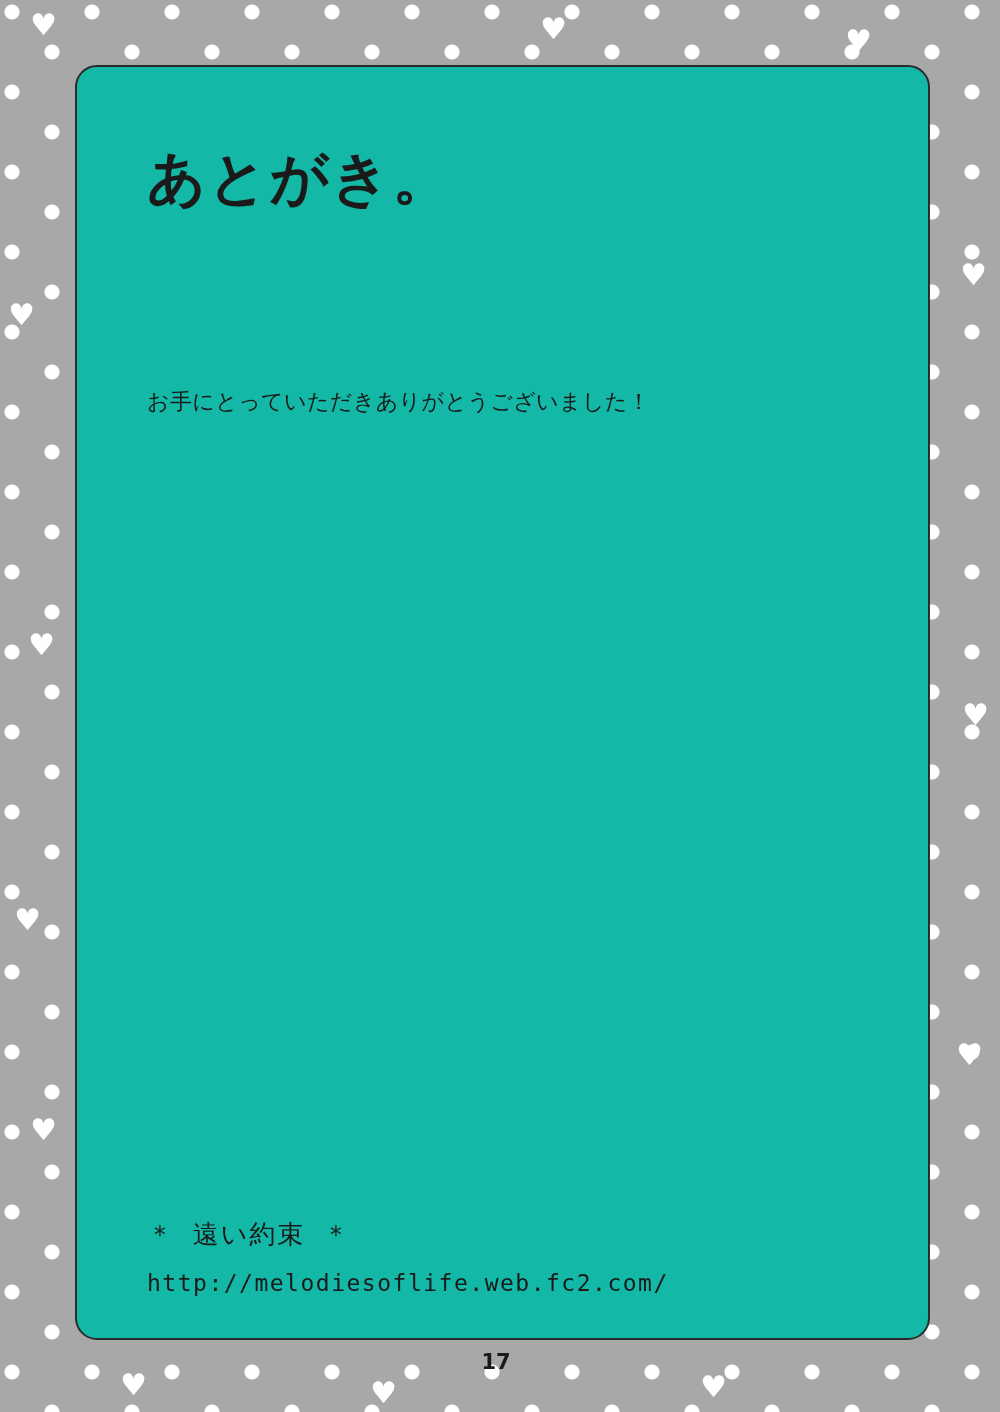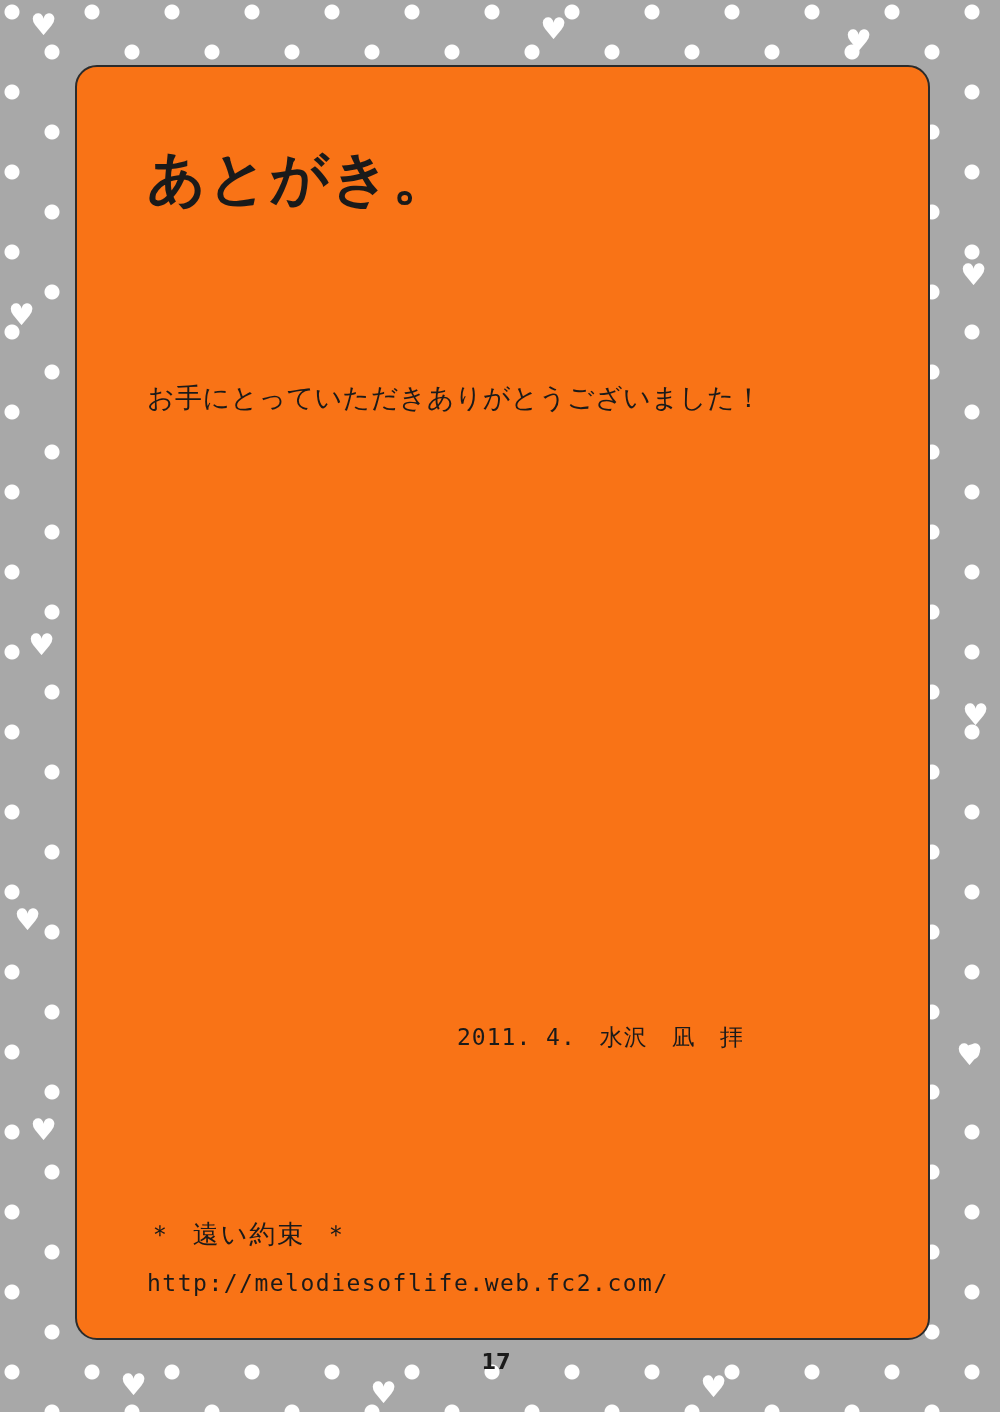--- a/index.html
+++ b/index.html
@@ -39,21 +39,21 @@
     font-family: "DejaVu Sans", sans-serif;
   }
 
   
   .page-card {
     position: absolute;
     left: 75px;
     top: 65px;
     width: 855px;
     height: 1275px;
-    background: #f97316;
+    background: #14b8a6;
     border: 2px solid #2b2b2b;
     border-radius: 22px 22px 22px 22px;
     box-sizing: border-box;
   }
 
   .content {
     position: absolute;
     left: 70px;
     top: 80px;
     right: 40px;
@@ -63,23 +63,23 @@
     font-family: "DejaVu Sans", sans-serif;
     font-size: 58px;
     font-weight: bold;
     color: #1a1a1a;
     letter-spacing: 2px;
     margin: 0;
     line-height: 1.1;
   }
 
   .body-block {
-    margin-top: 8px;
+    margin-top: 16px;
     font-family: "DejaVu Sans", sans-serif;
-    font-size: 27px;
+    font-size: 22px;
     line-height: 1.72;
     color: #1a1a1a;
     white-space: pre-wrap;
     letter-spacing: 0.4px;
   }
 
   .para-greeting { position: absolute; left: 70px; top: 300px; }
   .para-one      { position: absolute; left: 70px; top: 365px; }
   .para-two      { position: absolute; left: 70px; top: 600px; }
 
@@ -147,21 +147,20 @@
   <span style="left:370px; top:1378px;">♥</span>
 </div>
 
 <div class="page-card">
   <h1 class="heading content">あとがき。</h1>
 
   <div class="body-block para-greeting">お手にとっていただきありがとうございました！</div>
 
 
 
-  <div class="signature">2011. 4.　水沢　凪　拝</div>
 
   <div class="footer-block">
     <div class="footer-title">＊ 遠い約束 ＊</div>
     <div class="footer-url">http://melodiesoflife.web.fc2.com/</div>
   </div>
 </div>
 
 <div class="page-number">17</div>
 
 </body></html>

